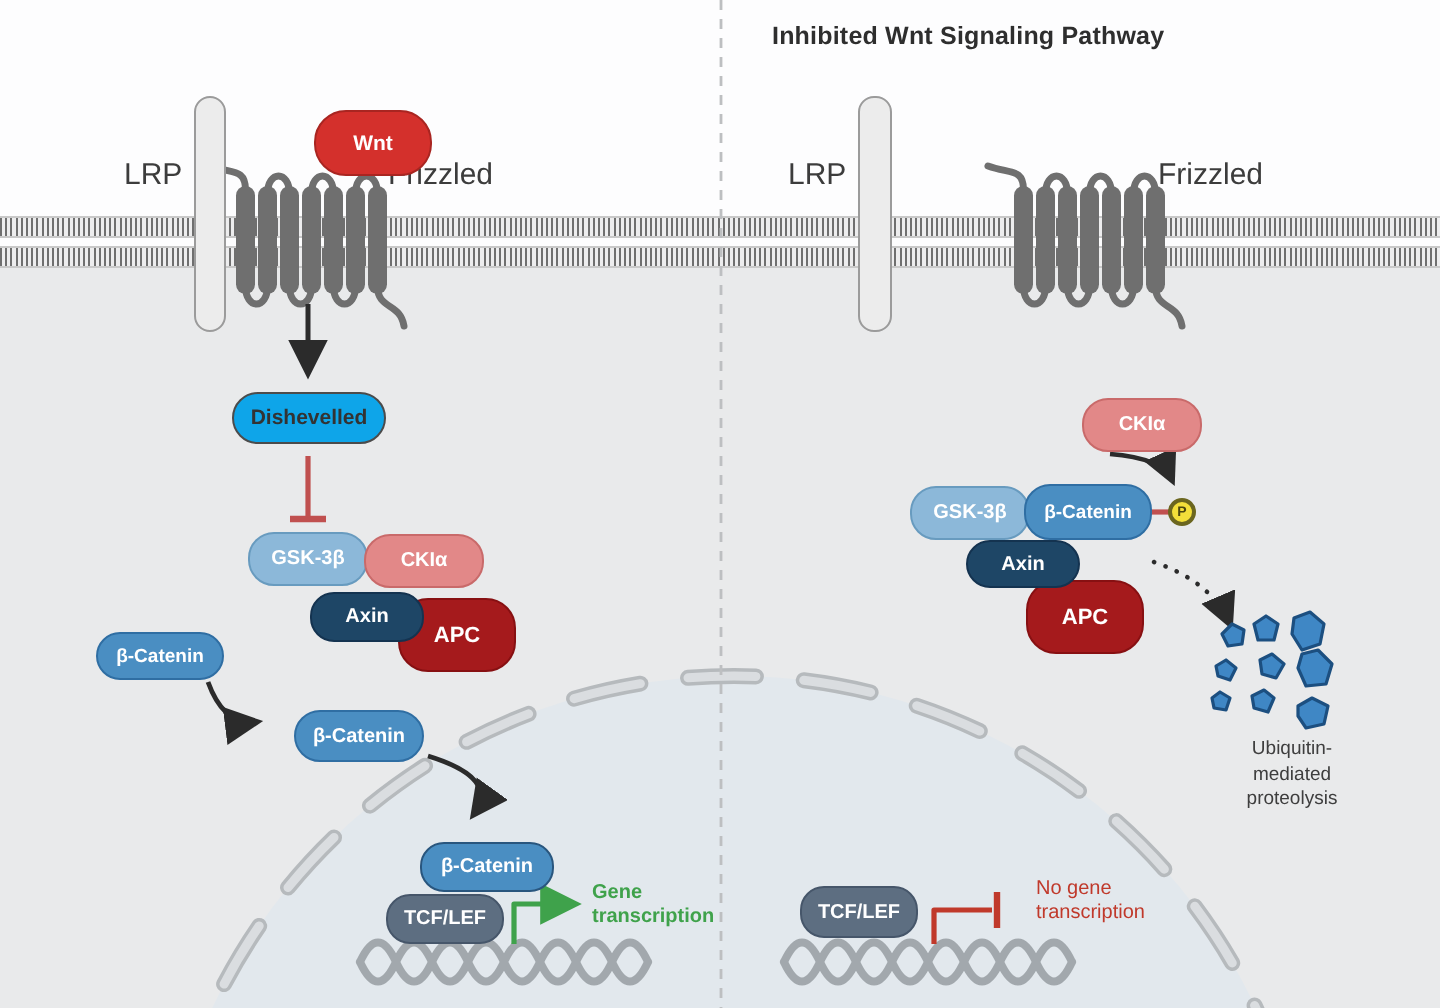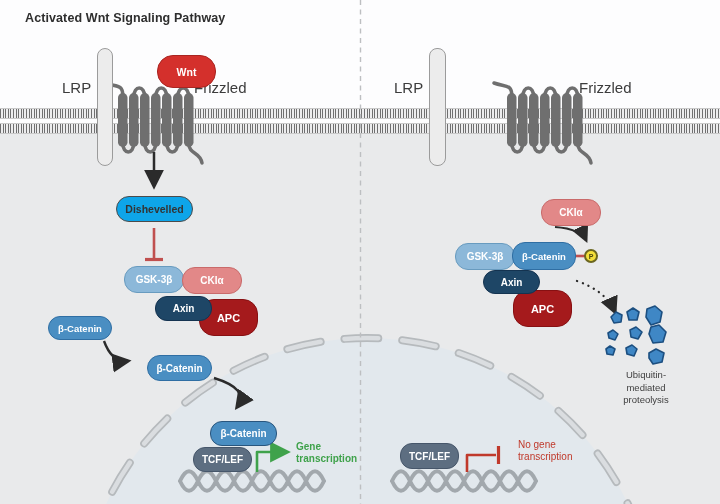--- a/index.html
+++ b/index.html
@@ -97,21 +97,20 @@
       <path d="M647,309 l8,-3 l7,6 l-2,10 l-9,3 l-5,-8 z"></path>
       <path d="M608,333 l5,-3 l5,4 l-3,6 l-6,-2 z"></path>
       <path d="M630,330 l6,-3 l6,5 l-4,7 l-7,-2 z"></path>
       <path d="M651,327 l8,-2 l7,7 l-3,10 l-10,1 l-4,-9 z"></path>
       <path d="M606,349 l4,-3 l5,3 l-2,6 l-6,-1 z"></path>
       <path d="M626,348 l6,-3 l5,4 l-3,7 l-7,-2 z"></path>
       <path d="M649,353 l7,-4 l8,4 l-2,9 l-9,2 l-4,-6 z"></path>
     </g>
   </svg>
 
-  <div class="title" style="left:25px;top:11px;">Activated Wnt Signaling Pathway</div>
 
   <div class="lbl" style="left:62px;top:79px;width:28px;text-align:right;">LRP</div>
   <div class="pill" style="left:97px;top:48px;width:16px;height:118px;border-radius:8px;background:#ececec;border-color:#9b9b9b;"></div>
   <div class="lbl" style="left:194px;top:79px;">Frizzled</div>
 
   <div class="pill" style="left:113px;top:55px;width:59px;height:33px;border-radius:16px;background:#d4302c;border-color:#a92521;font-size:10.5px;margin-left:44px;">Wnt</div>
 
   <div class="pill" style="left:116px;top:196px;width:77px;height:26px;background:#0ea5e9;border-color:#4b4b4b;color:#333;font-size:10.5px;font-weight:600;">Dishevelled</div>
 
   <div class="pill" style="left:124px;top:266px;width:60px;height:27px;background:#8cb8d9;border-color:#689bbf;">GSK-3β</div>
@@ -122,20 +121,21 @@
   <div class="pill" style="left:48px;top:316px;width:64px;height:24px;border-radius:12px;background:#4a8ec2;border-color:#2f6ea3;font-size:9.5px;">β-Catenin</div>
   <div class="pill" style="left:147px;top:355px;width:65px;height:26px;background:#4a8ec2;border-color:#2f6ea3;">β-Catenin</div>
   <div class="pill" style="left:210px;top:421px;width:67px;height:25px;border-radius:12px;background:#4a8ec2;border-color:#29567e;">β-Catenin</div>
   <div class="pill" style="left:193px;top:447px;width:59px;height:25px;border-radius:12px;background:#5d6e81;border-color:#46566a;">TCF/LEF</div>
 
   <div class="lbl" style="left:296px;top:441px;font-size:10px;line-height:12px;color:#3fa24b;font-weight:600;">
     <span class="mline">Gene</span>
     <span class="mline">transcription</span>
   </div>
 
+  <div class="title" style="left:386px;top:11px;">Inhibited Wnt Signaling Pathway</div>
 
   <div class="lbl" style="left:394px;top:79px;width:28px;text-align:right;">LRP</div>
   <div class="pill" style="left:429px;top:48px;width:17px;height:118px;border-radius:8px;background:#ececec;border-color:#9b9b9b;"></div>
   <div class="lbl" style="left:579px;top:79px;">Frizzled</div>
 
   <div class="pill" style="left:541px;top:199px;width:60px;height:27px;background:#e28888;border-color:#c96a6a;">CKIα</div>
   <div class="pill" style="left:455px;top:243px;width:60px;height:27px;background:#8cb8d9;border-color:#689bbf;">GSK-3β</div>
   <div class="pill" style="left:512px;top:242px;width:64px;height:28px;background:#4a8ec2;border-color:#2f6ea3;font-size:9.5px;">β-Catenin</div>
   <div class="pill" style="left:513px;top:290px;width:59px;height:37px;border-radius:15px;background:#a51a1c;border-color:#871012;font-size:11px;">APC</div>
   <div class="pill" style="left:483px;top:270px;width:57px;height:24px;border-radius:12px;background:#1e4666;border-color:#143350;">Axin</div>

